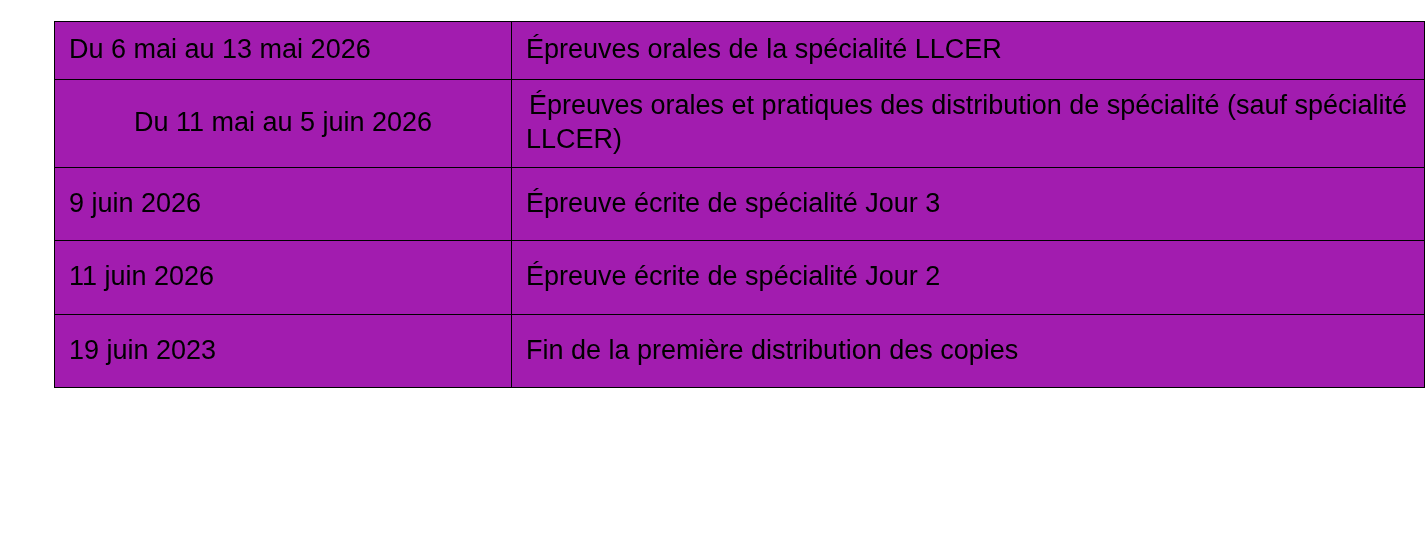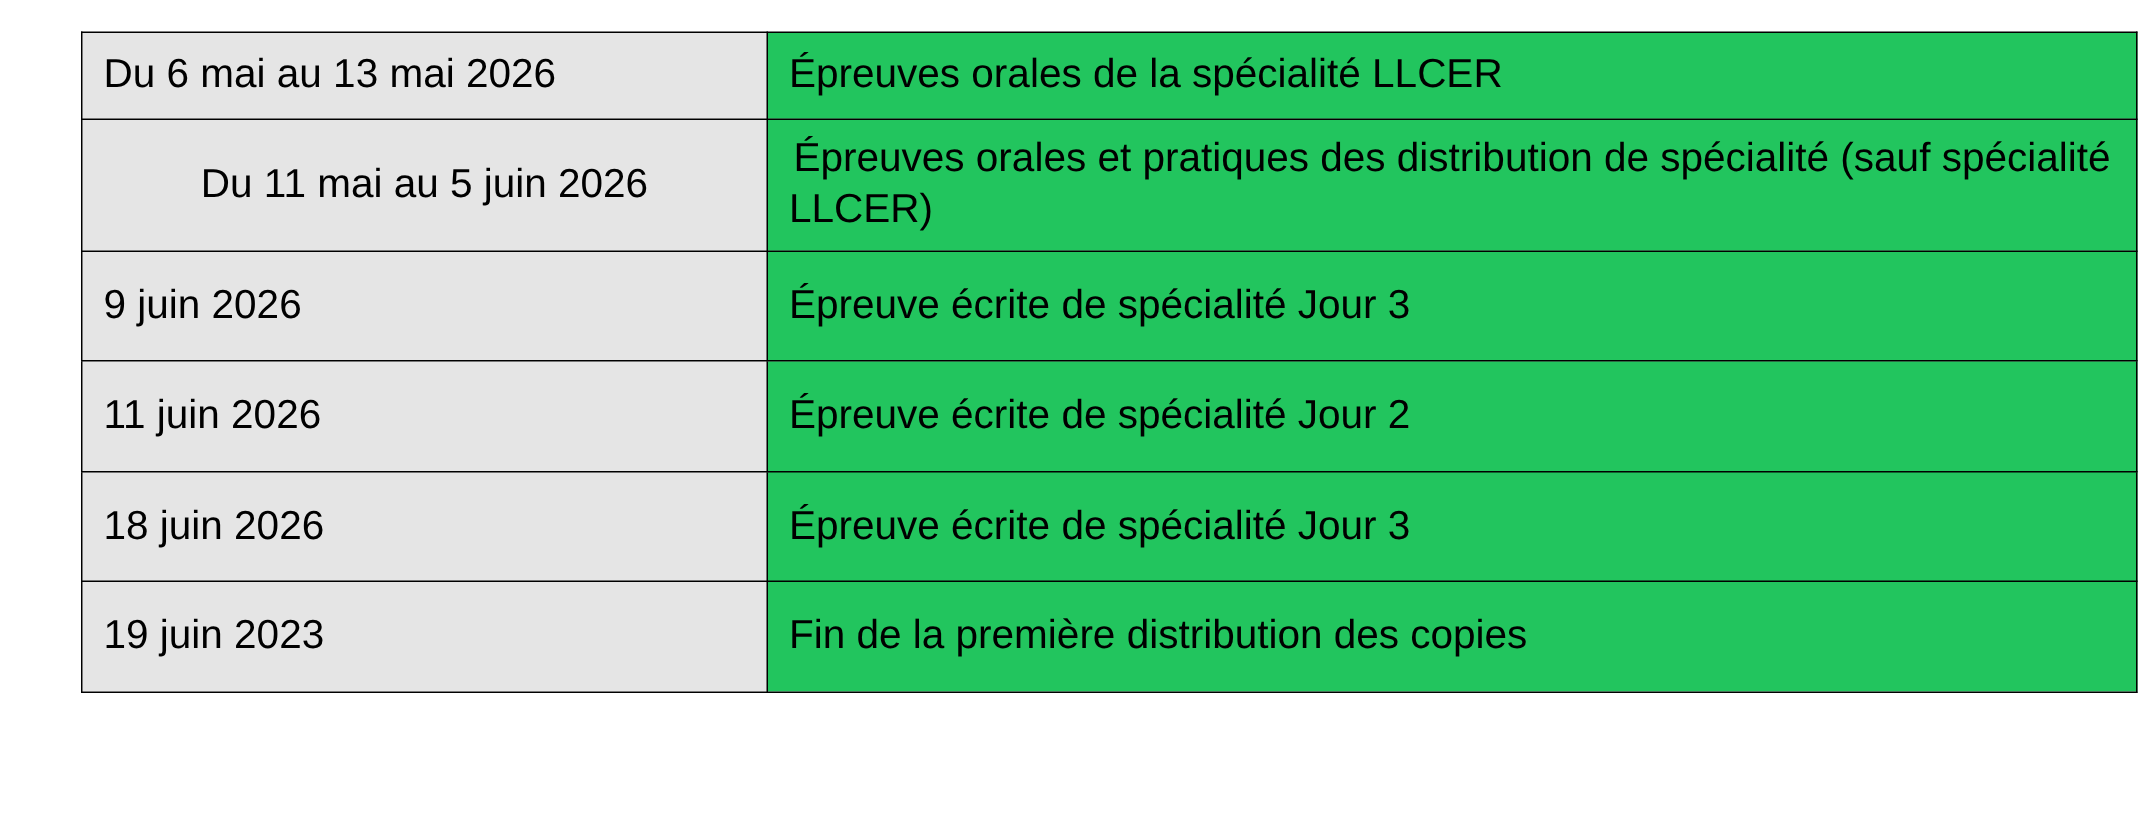--- a/index.html
+++ b/index.html
@@ -27,25 +27,25 @@
     width: 1312px;
     border-collapse: collapse;
     table-layout: fixed;
   }
   .schedule-table td {
     border: 1px solid #000000;
     padding: 10px 14px 12px 14px;
     font-size: 27px;
     line-height: 1.28;
     vertical-align: middle;
-    background: #22c55e;
+    background: #a21caf;
   }
   .schedule-table td.date-cell {
     width: 428px;
-    background: #e5e5e5;
+    background: #a21caf;
     white-space: nowrap;
   }
   .schedule-table td.desc-cell {
     width: 884px;
     text-align: justify;
     text-align-last: left;
   }
   .schedule-table tr.tall td {
     padding-top: 8px;
     padding-bottom: 10px;
@@ -72,22 +72,18 @@
       </tr>
       <tr class="row-tall-pad">
         <td class="date-cell">9 juin 2026</td>
         <td class="desc-cell">Épreuve écrite de spécialité Jour 3</td>
       </tr>
       <tr class="row-tall-pad">
         <td class="date-cell">11 juin 2026</td>
         <td class="desc-cell">Épreuve écrite de spécialité Jour 2</td>
       </tr>
       <tr class="row-tall-pad">
-        <td class="date-cell">18 juin 2026</td>
-        <td class="desc-cell">Épreuve écrite de spécialité Jour 3</td>
-      </tr>
-      <tr class="row-tall-pad">
         <td class="date-cell">19 juin 2023</td>
         <td class="desc-cell">Fin de la première distribution des copies</td>
       </tr>
     </tbody>
   </table>
 </div>
 
 </body></html>

